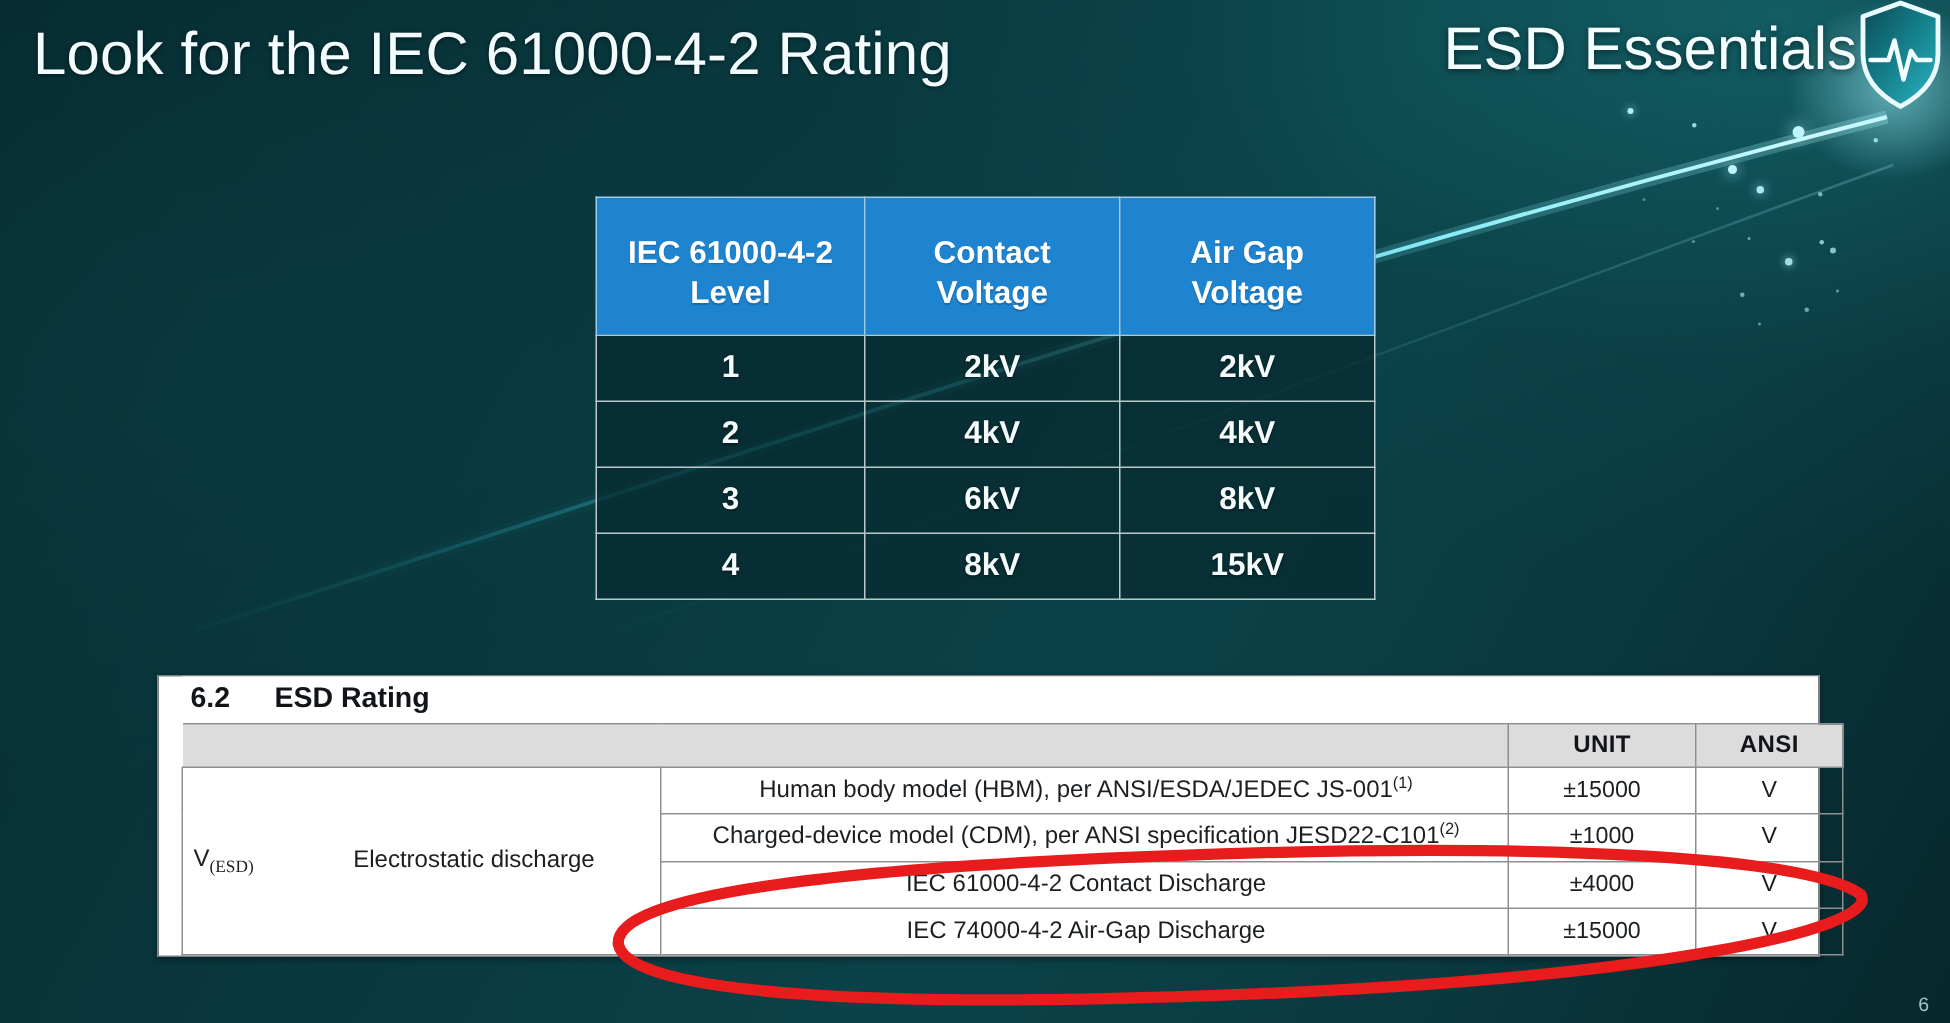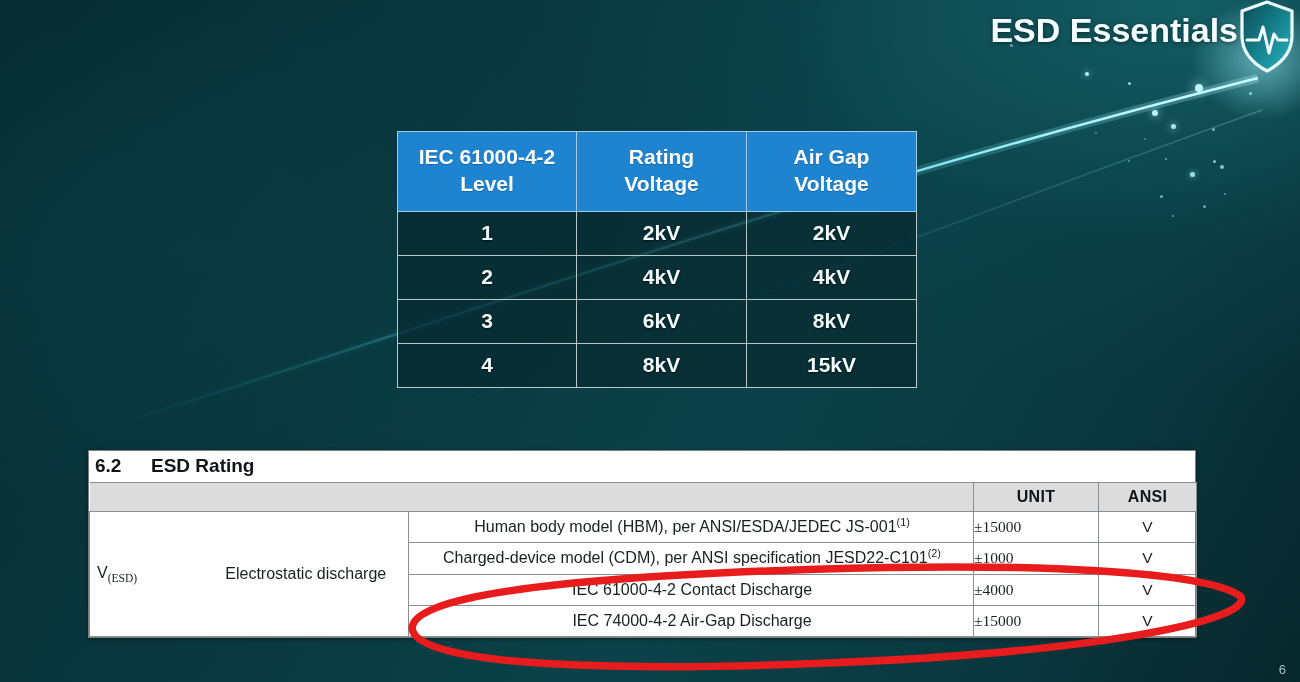--- a/index.html
+++ b/index.html
@@ -50,22 +50,22 @@
   
   #brand {
     position: absolute;
     right: 62px;
     top: 11px;
     display: flex;
     align-items: center;
     gap: 10px;
   }
   #brand-text {
-    font-size: 34px;
-    font-weight: 700;
+    font-size: 40px;
+    font-weight: 400;
     color: #f4fdff;
     text-shadow: 0 1px 4px rgba(0,0,0,0.5);
     white-space: nowrap;
   }
   #brand-logo {
     position: absolute;
     right: -58px;
     top: -11px;
     width: 58px;
     height: 74px;
@@ -79,21 +79,21 @@
     width: 519px;
     border-collapse: collapse;
     table-layout: fixed;
   }
   #level-table th {
     background: #1f84d0;
     color: #ffffff;
     font-size: 21px;
     font-weight: bold;
     line-height: 1.28;
-    padding: 12px 4px 13px;
+    padding: 24px 4px 13px;
     text-align: center;
     border: 1px solid #9fcbe8;
     text-shadow: 0 1px 1px rgba(0,0,0,0.22);
   }
   #level-table td {
     background: rgba(7,42,47,0.72);
     color: #f4fbfc;
     font-size: 21px;
     font-weight: 600;
     text-align: center;
@@ -101,27 +101,28 @@
     border: 1px solid #b9c9cb;
     text-shadow: 0 1px 2px rgba(0,0,0,0.6);
   }
   #level-table col.c1 { width: 179px; }
   #level-table col.c2 { width: 170px; }
   #level-table col.c3 { width: 170px; }
 
   
   #datasheet {
     position: absolute;
-    left: 88px;
+    left: 105px;
     top: 450px;
     width: 1108px;
     background: #ffffff;
     border: 1px solid #7b7f80;
     font-family: "Liberation Sans", sans-serif;
     box-shadow: 0 1px 4px rgba(0,0,0,0.45);
+    padding-left: 15px;
   }
   #ds-title {
     display: flex;
     align-items: center;
     gap: 22px;
     padding: 4px 0 5px 6px;
     font-size: 19px;
     font-weight: bold;
     color: #111418;
     background: #ffffff;
@@ -155,36 +156,36 @@
     font-size: 16px;
     color: #1b1f22;
     padding-left: 7px;
     text-align: left;
     border-right: none;
     width: 112px;
   }
   #ds-table td.desc-group {
     font-size: 16px;
     color: #1b1f22;
-    text-align: center;
+    text-align: left;
     border-left: none;
     padding-left: 2px;
   }
   #ds-table td.item {
     font-size: 16px;
     color: #1b1f22;
     padding: 4px 6px 5px 8px;
     text-align: center;
     line-height: 1.25;
   }
   #ds-table td.val {
     font-size: 15.5px;
     color: #1b1f22;
+    text-align: center;
     width: 125px;
-    font-family: Liberation Serif, serif;
   }
   #ds-table td.unit {
     font-size: 15.5px;
     color: #1b1f22;
     text-align: center;
     width: 98px;
   }
   sup { font-size: 0.68em; vertical-align: super; }
   sub { font-size: 0.72em; vertical-align: sub; font-family: Liberation Serif, serif; }
 
@@ -254,20 +255,21 @@
     <div class="star" style="left:1160px;top:195px;width:3px;height:3px;opacity:.6;"></div>
     <div class="star" style="left:1203px;top:205px;width:3px;height:3px;opacity:.55;"></div>
     <div class="star" style="left:1172px;top:215px;width:2px;height:2px;opacity:.5;"></div>
     <div class="star" style="left:1224px;top:193px;width:2px;height:2px;opacity:.5;"></div>
     <div class="star" style="left:1144px;top:138px;width:2px;height:2px;opacity:.4;"></div>
     <div class="star" style="left:1010px;top:44px;width:3px;height:3px;opacity:.55;"></div>
     <div class="star" style="left:1256px;top:56px;width:3px;height:3px;opacity:.6;"></div>
     <div class="star" style="left:1095px;top:132px;width:2px;height:2px;opacity:.4;"></div>
   </div>
 
+  <div id="title">Look for the IEC 61000-4-2 Rating</div>
 
   <div id="brand">
     <div id="brand-text">ESD Essentials</div>
     <svg id="brand-logo" viewBox="0 0 58 74">
       <defs>
         <linearGradient id="shg" x1="0" y1="0" x2="1" y2="1">
           <stop offset="0%" stop-color="#0c4a54"></stop>
           <stop offset="45%" stop-color="#137b86"></stop>
           <stop offset="100%" stop-color="#2bb6c4"></stop>
         </linearGradient>
@@ -283,21 +285,21 @@
         <col class="c2">
         <col class="c3">
       </colgroup>
     <thead>
       <tr>
         <th>
           <span>IEC 61000-4-2</span><br>
           <span>Level</span>
         </th>
         <th>
-          <span>Rating</span><br>
+          <span>Contact</span><br>
           <span>Voltage</span>
         </th>
         <th>
           <span>Air Gap</span><br>
           <span>Voltage</span>
         </th>
       </tr>
     </thead>
     <tbody>
       <tr>

